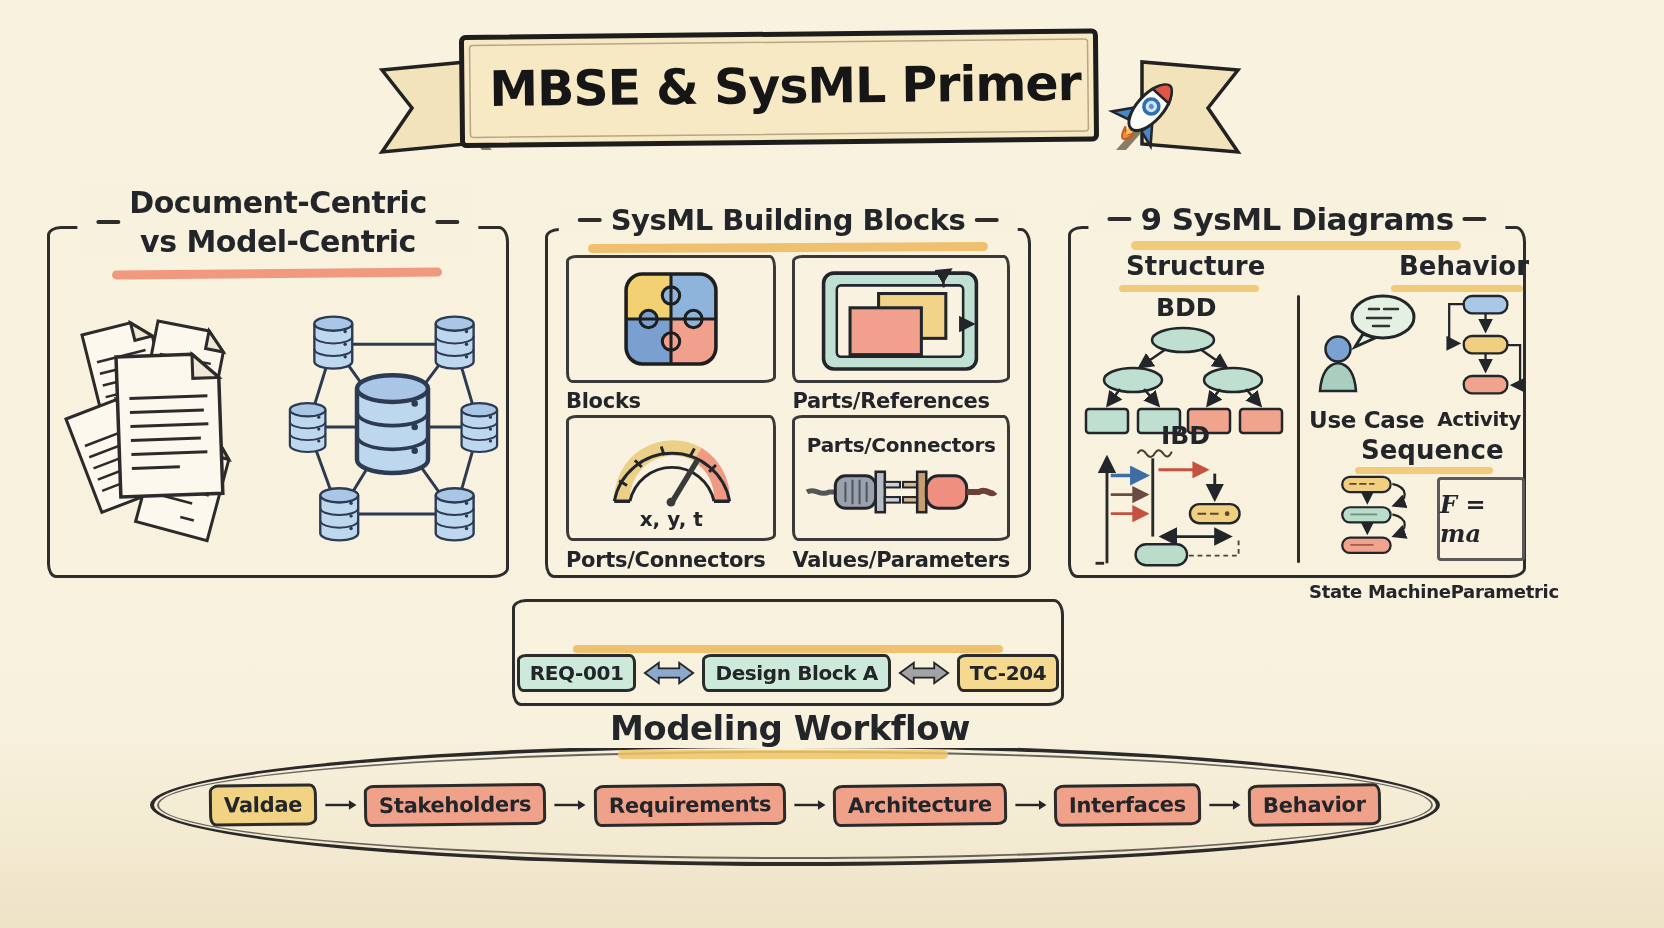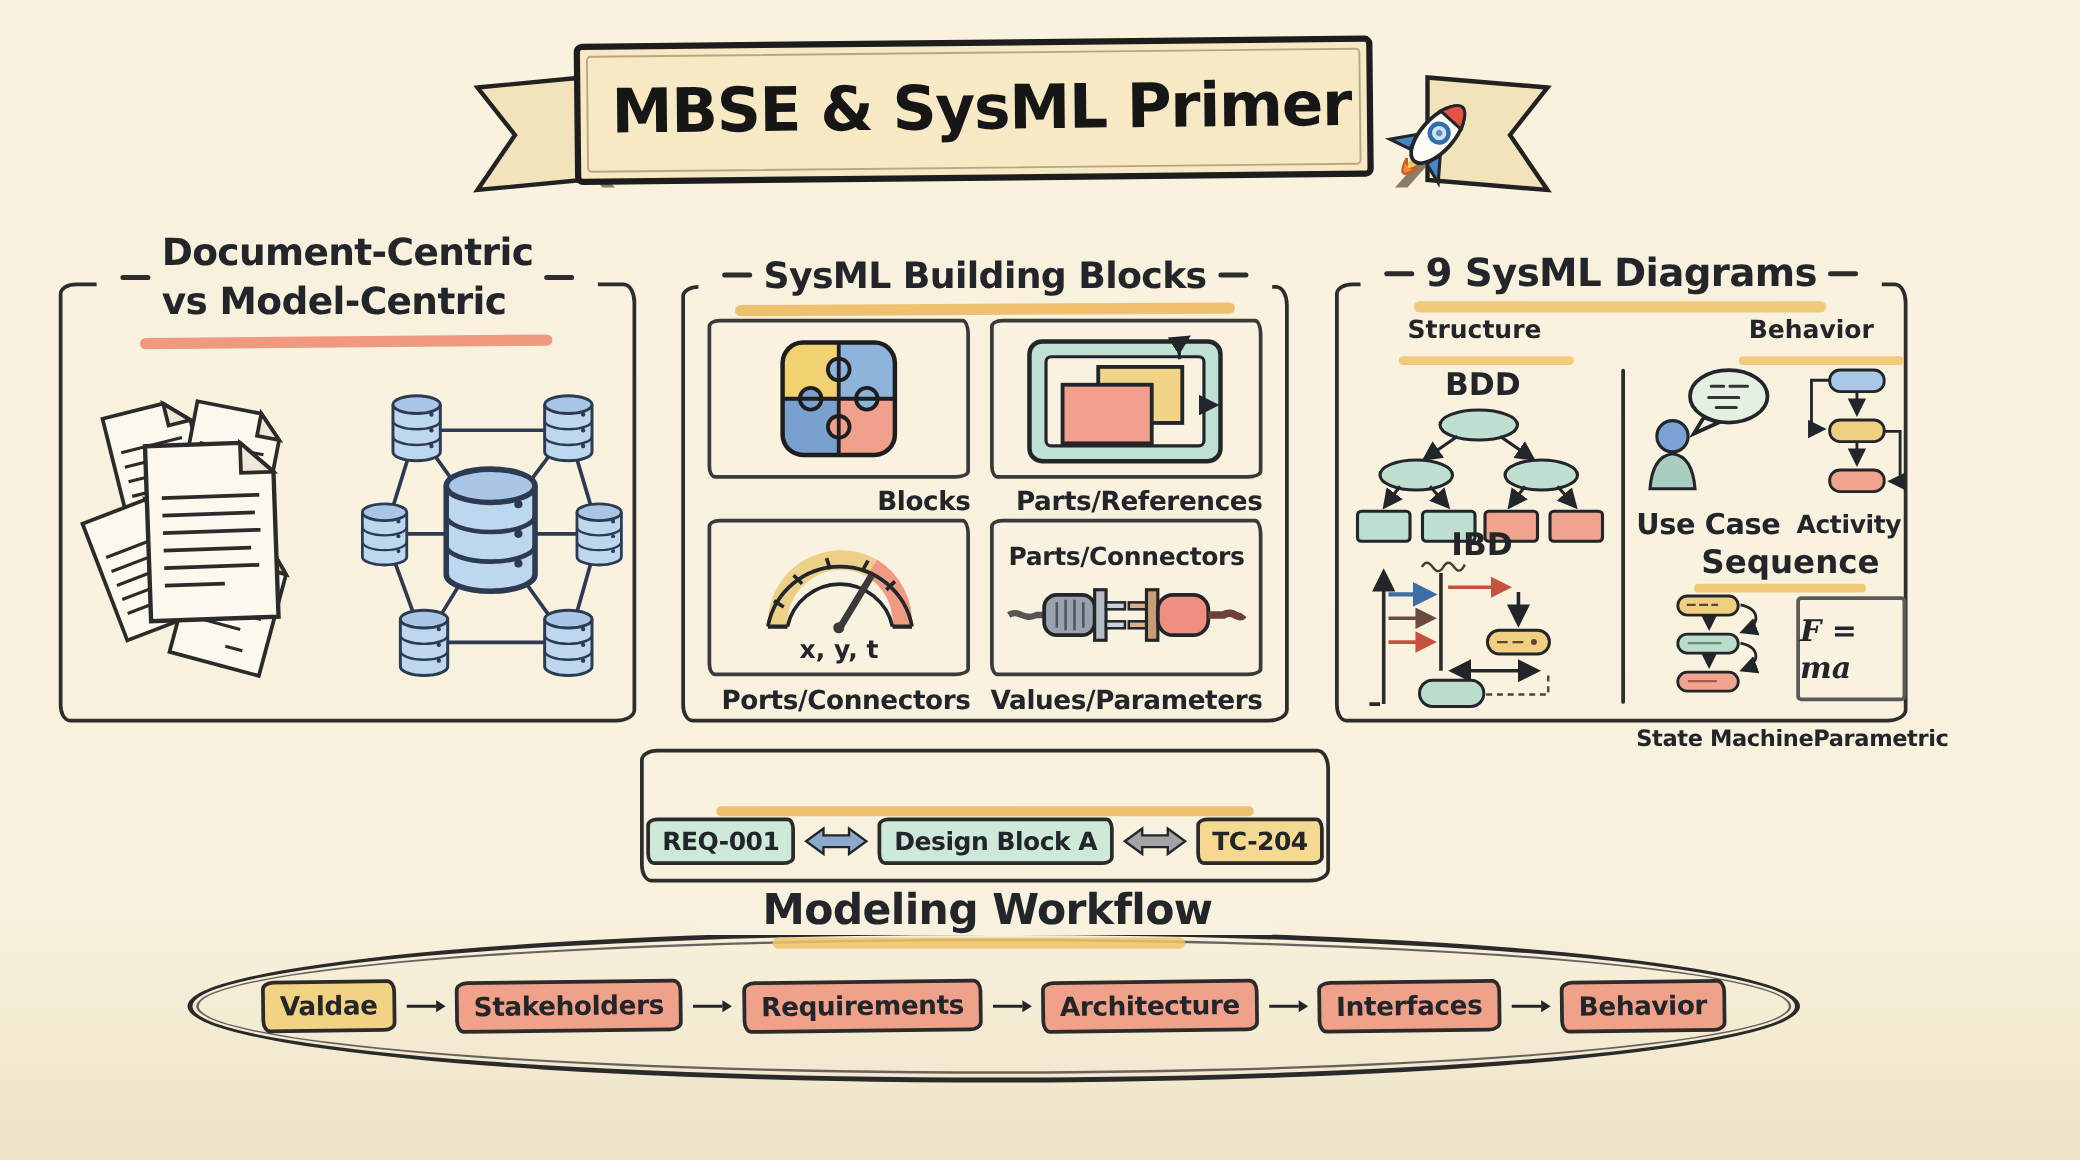--- a/index.html
+++ b/index.html
@@ -18,25 +18,25 @@
   .dash{display:inline-block;width:24px;height:4.5px;background:#2d2d2d;border-radius:3px;margin:0 9px;flex:none;}
   .hl{position:absolute;border-radius:6px;opacity:.85;}
   .hl-yellow{background:#f0c468;}
   .hl-orange{background:#efb75e;}
   .hl-red{background:#ef8a6d;}
   
   .quad-grid{position:absolute;inset:24px 18px 10px 18px;display:grid;
     grid-template-columns:1fr 1fr;grid-template-rows:128px 32px 126px 34px;column-gap:16px;}
   .qbox{border:3px solid #3a3a3a;background:#f9f2e0;border-radius:10px 6px 12px 6px/6px 12px 6px 10px;
     display:flex;flex-direction:column;align-items:center;justify-content:center;}
-  .qcap{font-weight:bold;font-size:21px;letter-spacing:-.3px;text-align:right;align-self:center;padding-top:4px;white-space:nowrap;}
+  .qcap{font-weight:bold;font-size:21px;letter-spacing:-.3px;text-align:left;align-self:center;padding-top:4px;white-space:nowrap;}
   .qbox-label{font-weight:bold;font-size:20px;letter-spacing:-.3px;margin:2px 0 2px;}
   .gauge-text{font-weight:bold;font-size:20px;margin-top:-4px;}
   
-  .subhead{position:absolute;font-weight:bold;font-size:20px;white-space:nowrap;}
+  .subhead{position:absolute;font-weight:bold;font-size:26px;white-space:nowrap;}
   .dlabel{position:absolute;font-weight:bold;font-size:25px;white-space:nowrap;}
   .small-label{font-weight:bold;font-size:18px;letter-spacing:-.3px;white-space:nowrap;}
   .vdivider{position:absolute;width:3px;background:#2d2d2d;border-radius:2px;}
   .param-box{border:3px solid #5a5a5a;border-radius:4px;background:#f9f2e0;
     display:flex;align-items:center;justify-content:center;
     font-family:"DejaVu Serif","Liberation Serif",serif;font-style:italic;font-weight:bold;font-size:24px;}
   
   .trace-row{position:absolute;left:0;right:0;top:52px;display:flex;align-items:center;justify-content:center;gap:7px;}
   .chip{border:3px solid #2b2b2b;border-radius:9px 6px 9px 6px/6px 9px 6px 9px;font-weight:bold;
     font-size:20px;letter-spacing:-.4px;padding:4px 10px;white-space:nowrap;}
@@ -104,21 +104,21 @@
       <path d="M-11,-16 Q0,-44 11,-16 Z" fill="#e05545" stroke="#22252a" stroke-width="2.5"></path>
       <circle cx="0" cy="-2" r="7.5" fill="#cfe3f2" stroke="#2f6fae" stroke-width="3.5"></circle>
       <circle cx="0" cy="-2" r="2.5" fill="#5b8fc9"></circle>
     </g>
   </svg>
   <div class="banner-title abs" style="left:470px;top:42px;width:630px;height:88px">MBSE &amp; SysML Primer</div>
 
   <div class="panel" style="left:47px;top:226px;width:456px;height:346px">
     <div class="panel-title" style="top:-46px">
       <span class="dash" style="margin-top:0"></span>
-      <span style="font-size:30px;line-height:39px;letter-spacing:-.5px">
+      <span style="text-align:center;font-size:30px;line-height:39px;letter-spacing:-.5px">
         <span>Document-Centric</span><br>
         <span>vs Model-Centric</span>
       </span>
       <span class="dash" style="margin-top:0"></span>
     </div>
     <div class="hl hl-red" style="left:62px;top:40px;width:330px;height:9px;transform:rotate(-.5deg)"></div>
 
     <svg class="abs" style="left:10px;top:78px" width="218" height="262" viewBox="0 0 218 262">
       <g stroke="#2b2b2b" stroke-width="3" fill="#fcf8ee">
         <g transform="translate(22,28) rotate(-14)">

